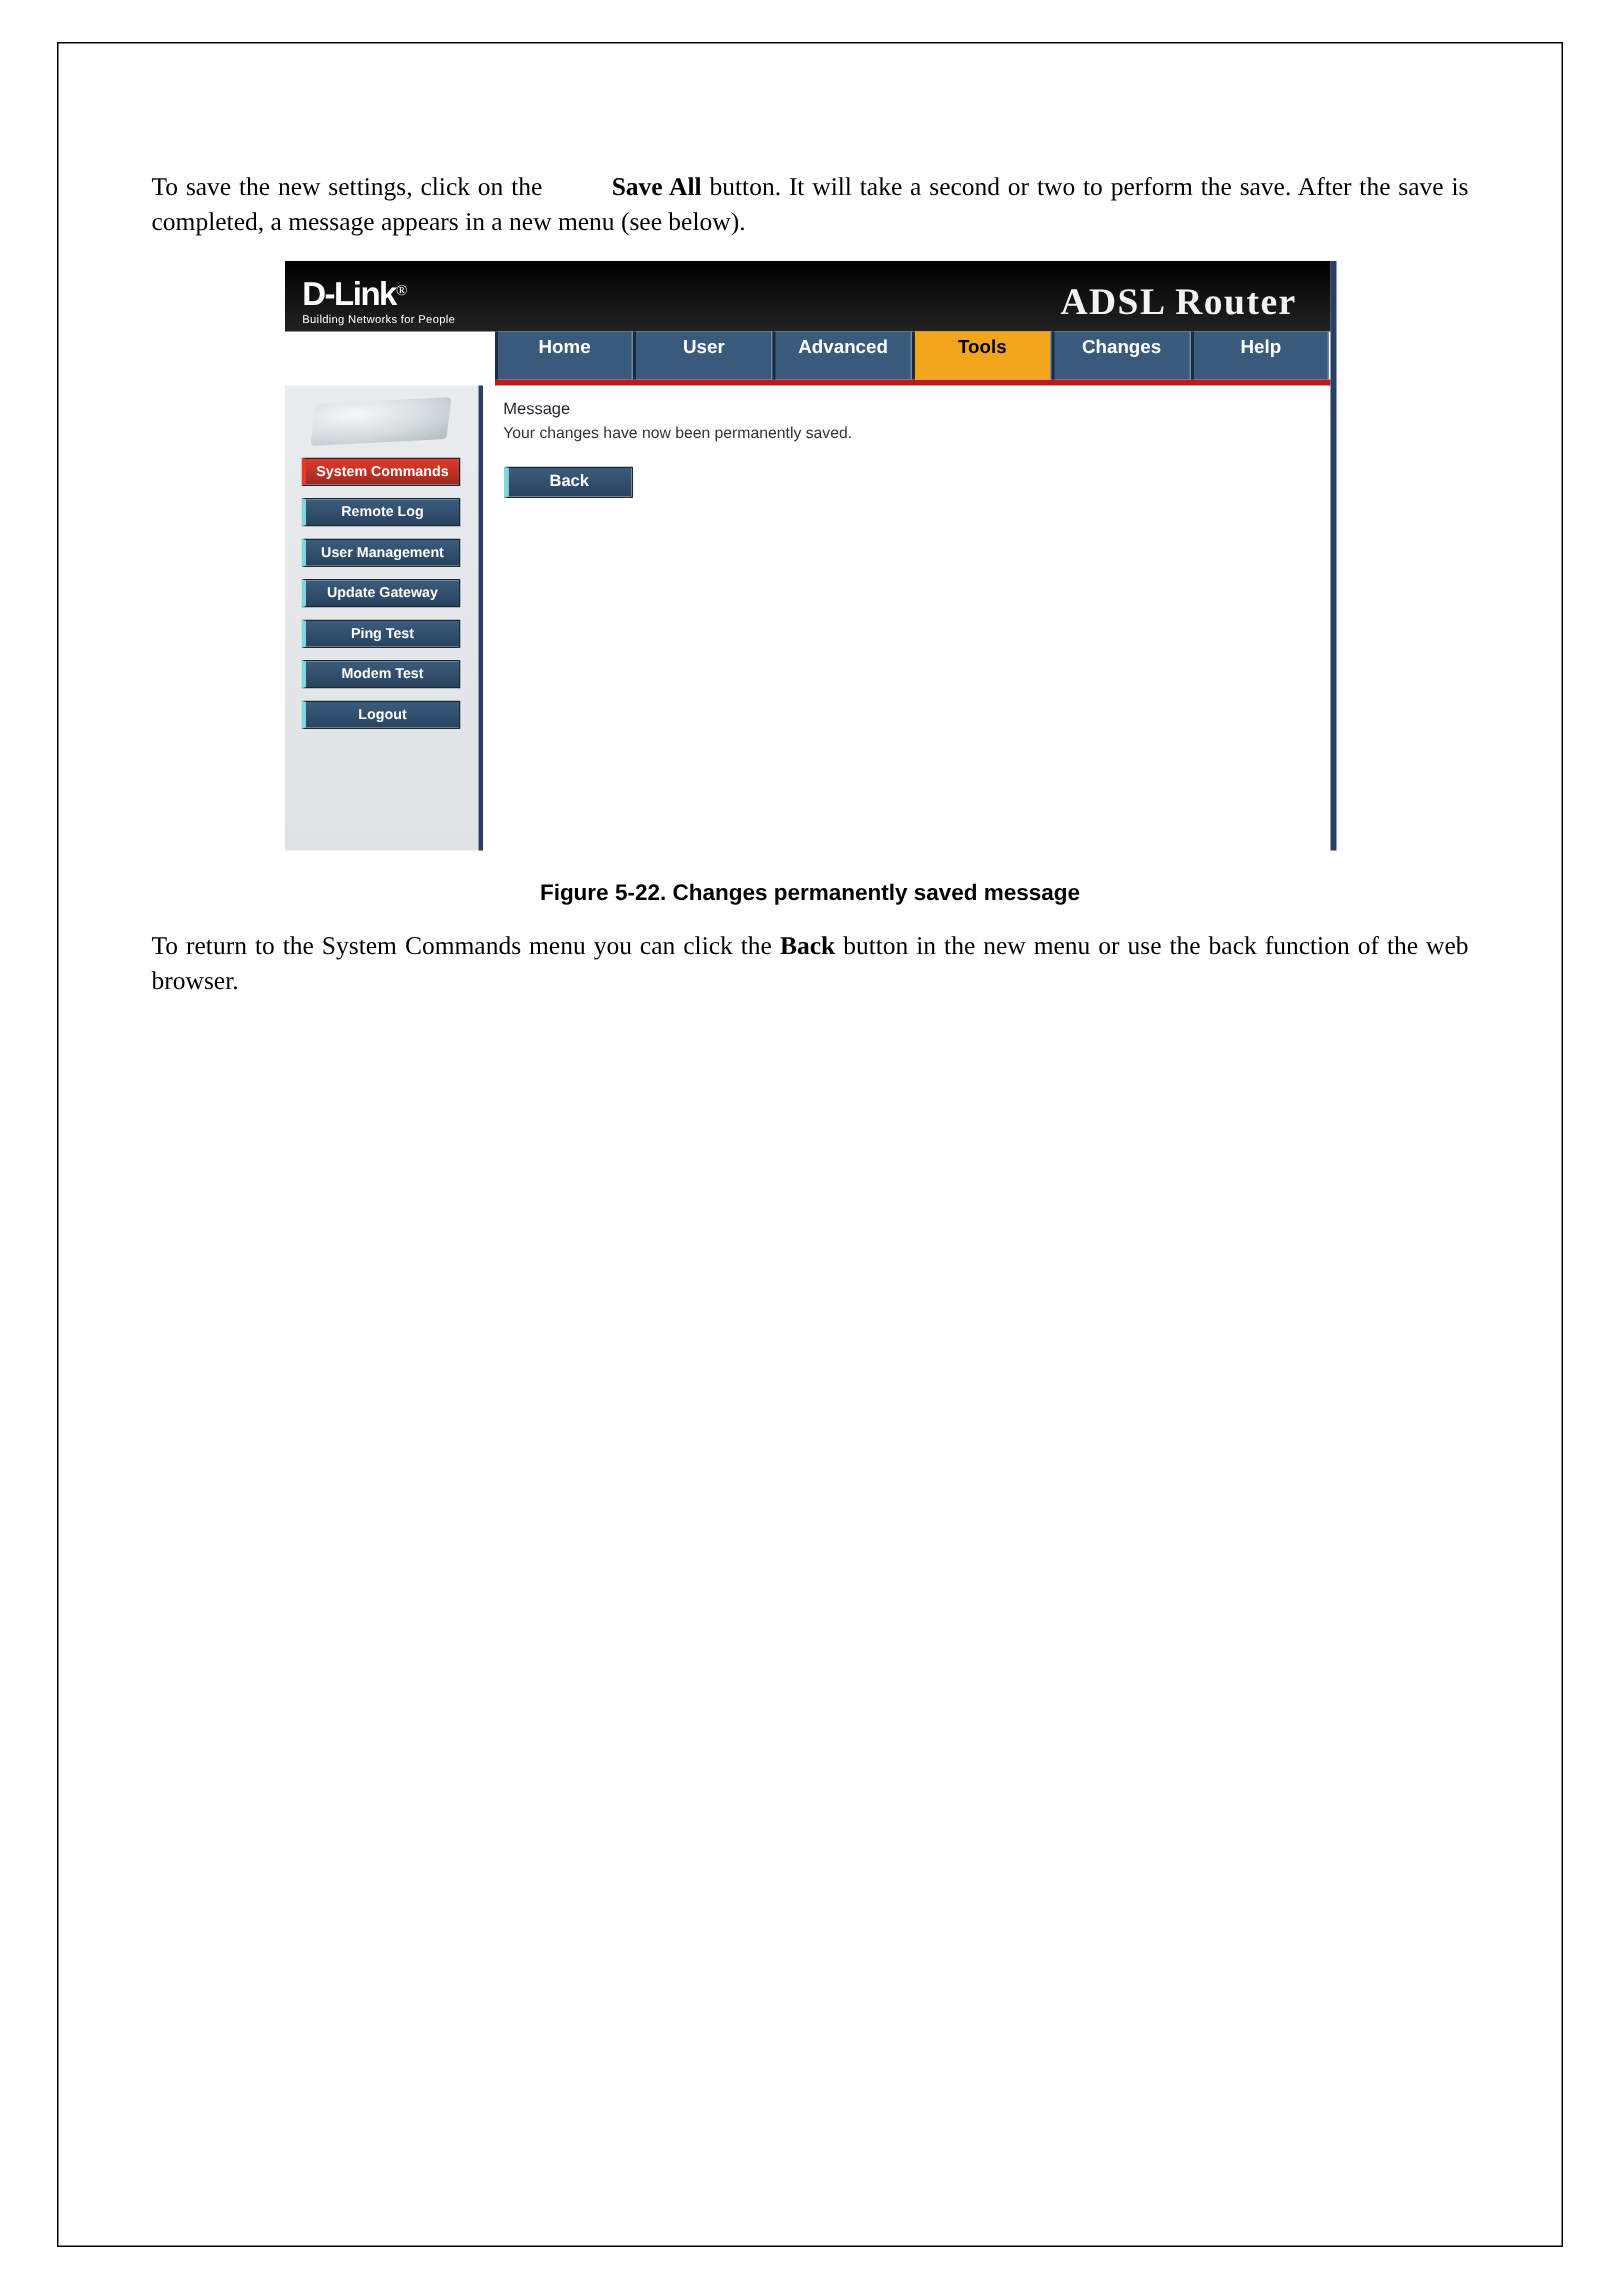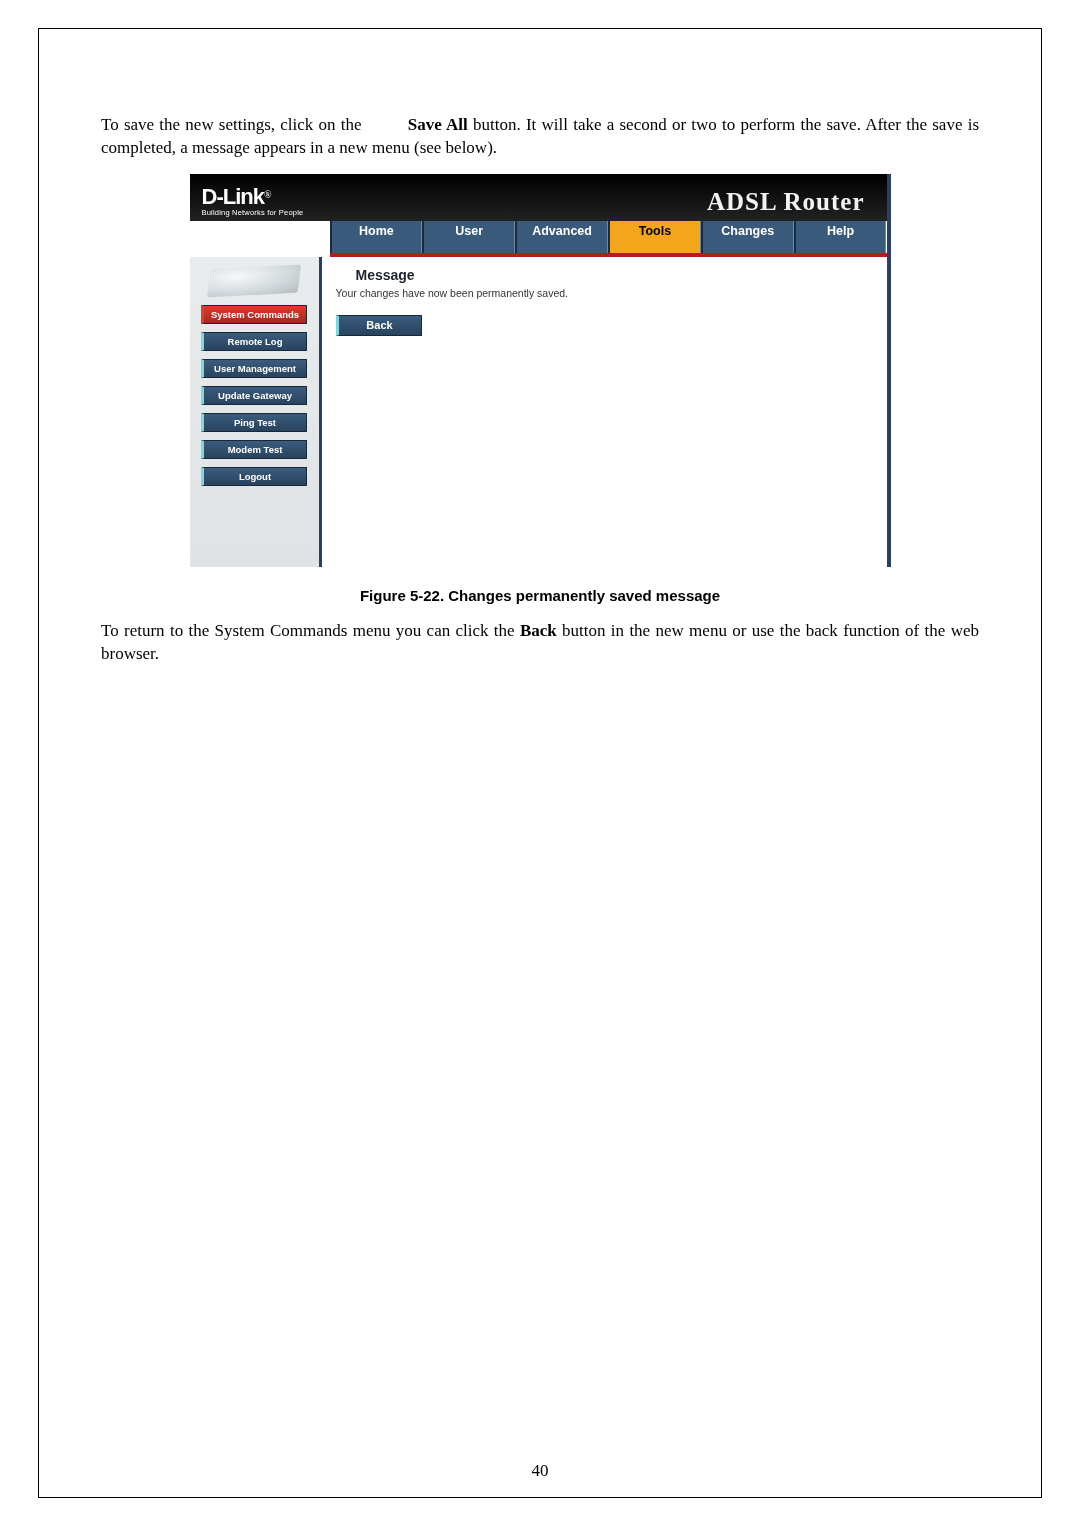--- a/index.html
+++ b/index.html
@@ -132,25 +132,24 @@
   .rs-side-btn.active {
     background: linear-gradient(#e23a2b,#a1281e);
     border-left: 3px solid #e23a2b;
   }
   .rs-main {
     flex:1;
     padding: 10px 14px;
     font-family: Arial, sans-serif;
   }
   .rs-msg-title {
-    font-size: 14px;
-    font-weight: bold;
+    font-size: 11px;
+    font-weight: normal;
     color: #1b2430;
     margin-bottom: 4px;
-    margin-left: 20px;
   }
   .rs-msg-text {
     font-size: 10.5px;
     color: #333;
     margin-bottom: 16px;
   }
   .rs-back-btn {
     display:inline-block;
     width: 86px;
     height: 21px;
@@ -240,15 +239,14 @@
     </div>
 
     <div class="fig-caption">Figure 5-22. Changes permanently saved message</div>
 
     <p class="outro-text">
       <span>To return to the System Commands menu you can click the </span><b>Back</b><span> button in the new menu or use the back function of the web browser.</span>
     </p>
 
   </div>
 
-  <div class="page-number">40</div>
 
 </div>
 
 </body></html>

